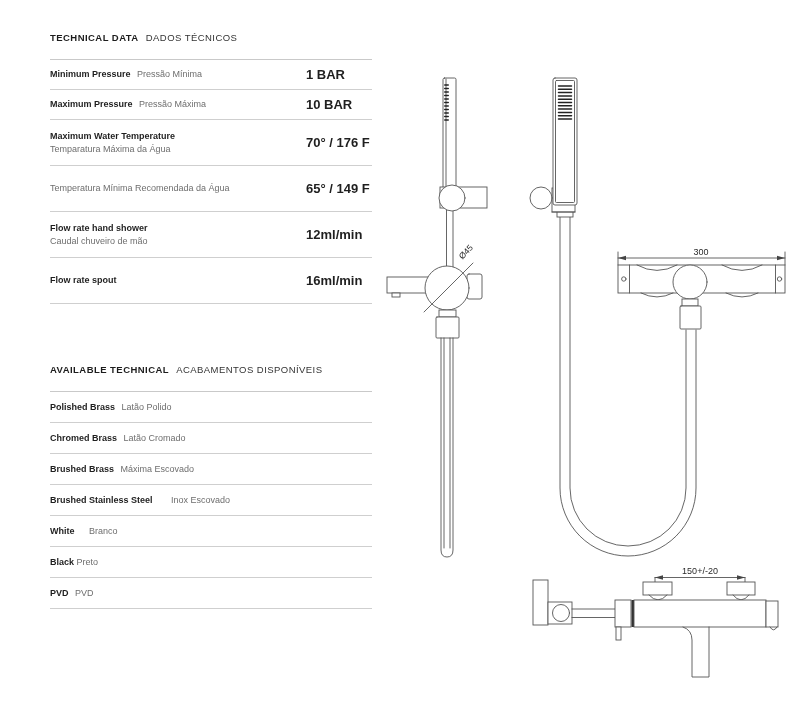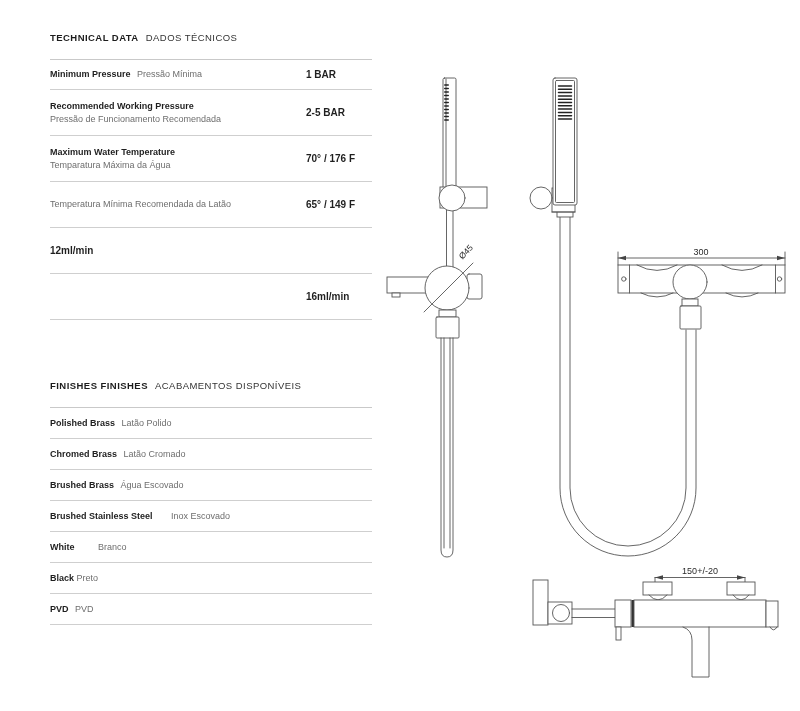--- a/index.html
+++ b/index.html
@@ -12,21 +12,21 @@
     font-size:9.5px;letter-spacing:.45px;color:#222;}
   .section-title .t-en{font-weight:bold;color:#1c1c1c;}
   .section-title .t-pt{font-weight:normal;color:#333;margin-left:4px;}
   .row{display:flex;align-items:center;border-bottom:1px solid #cfcfcf;gap:16px;}
   .row.single{height:29px;}
   .row.double{height:45px;}
   .row-label{flex:1;min-width:0;line-height:13px;font-size:9px;}
   .lab-en{font-weight:bold;color:#1f1f1f;}
   .lab-pt{font-weight:normal;color:#6e6e6e;}
   .row.single .lab-pt{margin-left:4px;}
-  .row-value{width:66px;font-size:10px;font-weight:bold;color:#1f1f1f;white-space:nowrap;}
+  .row-value{width:66px;font-size:13px;font-weight:bold;color:#1f1f1f;white-space:nowrap;}
   .finishes{margin-top:60px;}
   .row.finish{height:30px;}
 
   
   .drawings{position:absolute;left:380px;top:60px;width:420px;height:650px;}
   svg text{font-family:"Liberation Sans","DejaVu Sans",sans-serif;}
 </style>
 </head>
 <body>
 
@@ -40,88 +40,93 @@
     </div>
 
     <div class="row single">
       <div class="row-label">
         <span class="lab-en">Minimum Pressure</span>
         <span class="lab-pt">Pressão Mínima</span>
       </div>
       <div class="row-value">1 BAR</div>
     </div>
 
-
-    <div class="row double">
-      <div class="row-label">
-        <div class="lab-en">Recommended Working Pressure</div>
-        <div class="lab-pt">Pressão de Funcionamento Recomendada</div>
-      </div>
-      <div class="row-value">2-5 BAR</div>
-    </div>
+    <div class="row single">
+      <div class="row-label">
+        <span class="lab-en">Maximum Pressure</span>
+        <span class="lab-pt">Pressão Máxima</span>
+      </div>
+      <div class="row-value">10 BAR</div>
+    </div>
+
 
     <div class="row double">
       <div class="row-label">
         <div class="lab-en">Maximum Water Temperature</div>
         <div class="lab-pt">Temparatura Máxima da Água</div>
       </div>
       <div class="row-value">70° / 176 F</div>
     </div>
 
     <div class="row double">
       <div class="row-label">
-        <div class="lab-pt">Temperatura Mínima Recomendada da Latão</div>
+        <div class="lab-pt">Temperatura Mínima Recomendada da Água</div>
       </div>
       <div class="row-value">65° / 149 F</div>
     </div>
 
     <div class="row double">
+      <div class="row-label">
+        <div class="lab-en">Flow rate hand shower</div>
+        <div class="lab-pt">Caudal chuveiro de mão</div>
+      </div>
       <div class="row-value">12ml/min</div>
     </div>
 
     <div class="row double">
       <div class="row-label">
+        <div class="lab-en">Flow rate spout</div>
       </div>
       <div class="row-value">16ml/min</div>
     </div>
 
     <div class="finishes">
       <div class="section-title">
-        <span class="t-en">FINISHES FINISHES</span>
+        <span class="t-en">AVAILABLE TECHNICAL</span>
         <span class="t-pt">ACABAMENTOS DISPONÍVEIS</span>
       </div>
 
       <div class="row finish">
         <div class="row-label">
           <span class="lab-en">Polished Brass</span>
           <span class="lab-pt" style="margin-left:4px;">Latão Polido</span>
         </div>
       </div>
       <div class="row finish">
         <div class="row-label">
           <span class="lab-en">Chromed Brass</span>
           <span class="lab-pt" style="margin-left:4px;">Latão Cromado</span>
         </div>
       </div>
       <div class="row finish">
         <div class="row-label">
           <span class="lab-en">Brushed Brass</span>
-          <span class="lab-pt" style="margin-left:4px;">Água Escovado</span>
+          <span class="lab-pt" style="margin-left:4px;">Máxima Escovado</span>
         </div>
       </div>
       <div class="row finish">
         <div class="row-label">
           <span class="lab-en">Brushed Stainless Steel</span>
           <span class="lab-pt" style="margin-left:16px;">Inox Escovado</span>
         </div>
       </div>
       <div class="row finish">
         <div class="row-label">
           <span class="lab-en">White</span>
-          <span class="lab-pt" style="margin-left:21px;">Branco</span>
+          <span class="lab-pt" style="margin-left:12px;">Branco</span>
         </div>
       </div>
       <div class="row finish">
         <div class="row-label">
           <span class="lab-en">Black</span>
           <span class="lab-pt" style="margin-left:0;">Preto</span>
         </div>
       </div>
       <div class="row finish">
         <div class="row-label">

